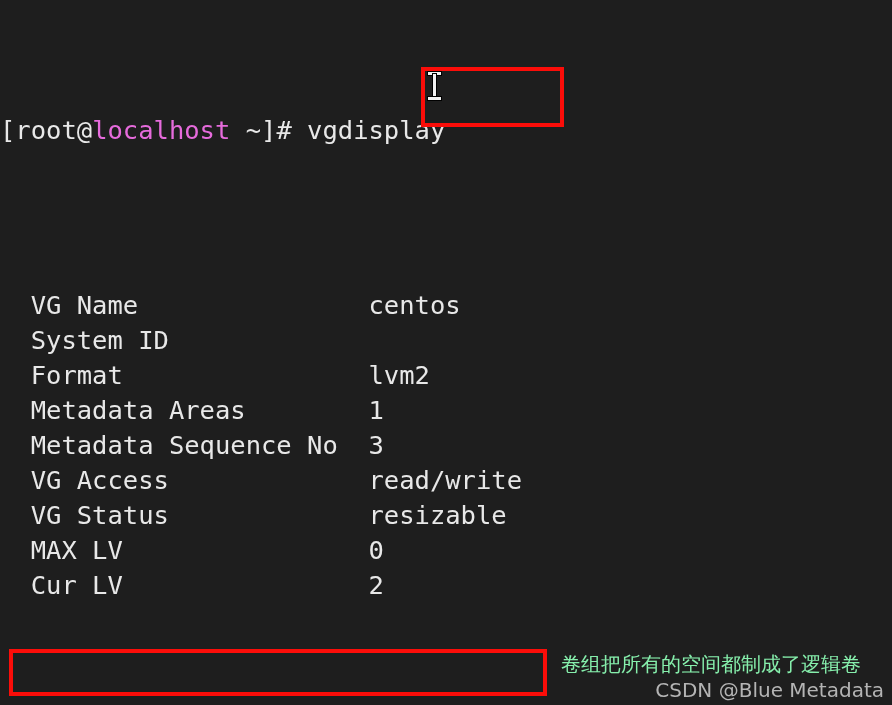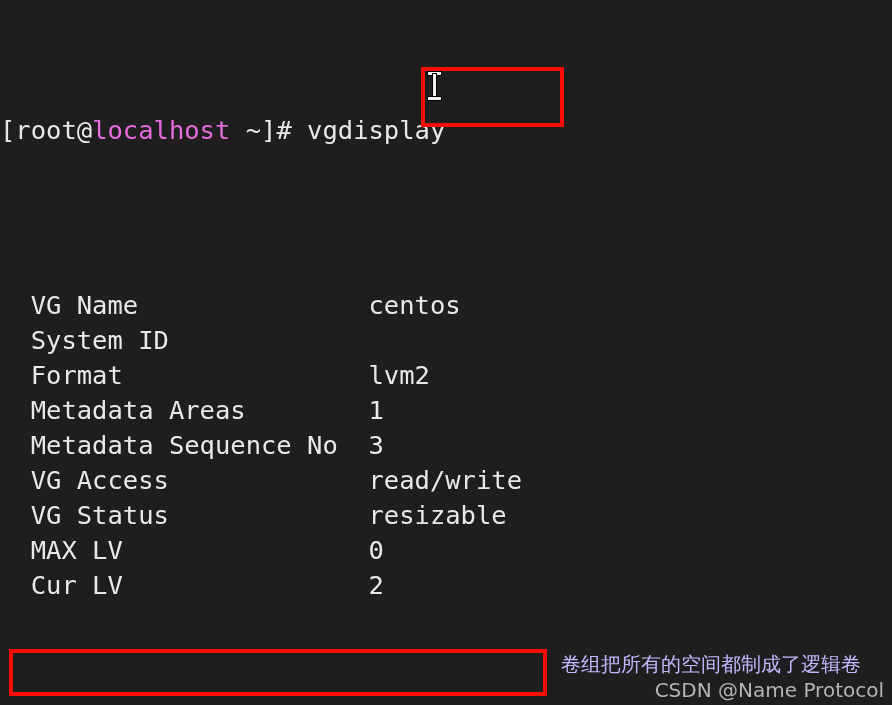--- a/index.html
+++ b/index.html
@@ -89,21 +89,21 @@
     box-shadow: 0 0 0 1px #000;
   }
   #mouse-cursor .serif-top { top: 1px; }
   #mouse-cursor .serif-bot { bottom: 1px; }
 
   
   #annotation {
     position: absolute;
     left: 561px;
     top: 652px;
-    color: #c4b5fd;
+    color: #86efac;
     font-family: "DejaVu Sans", "Liberation Sans", sans-serif;
     font-size: 20px;
     line-height: 24px;
     white-space: nowrap;
   }
 
   
   #watermark {
     position: absolute;
     right: 8px;
@@ -131,13 +131,13 @@
 <div class="redbox" id="box-freepe"></div>
 
 <div id="mouse-cursor">
   <div class="serif-top"></div>
   <div class="bar"></div>
   <div class="serif-bot"></div>
 </div>
 
 <div id="annotation">卷组把所有的空间都制成了逻辑卷</div>
 
-<div id="watermark">CSDN @Name Protocol</div>
+<div id="watermark">CSDN @Blue Metadata</div>
 
 </body></html>

